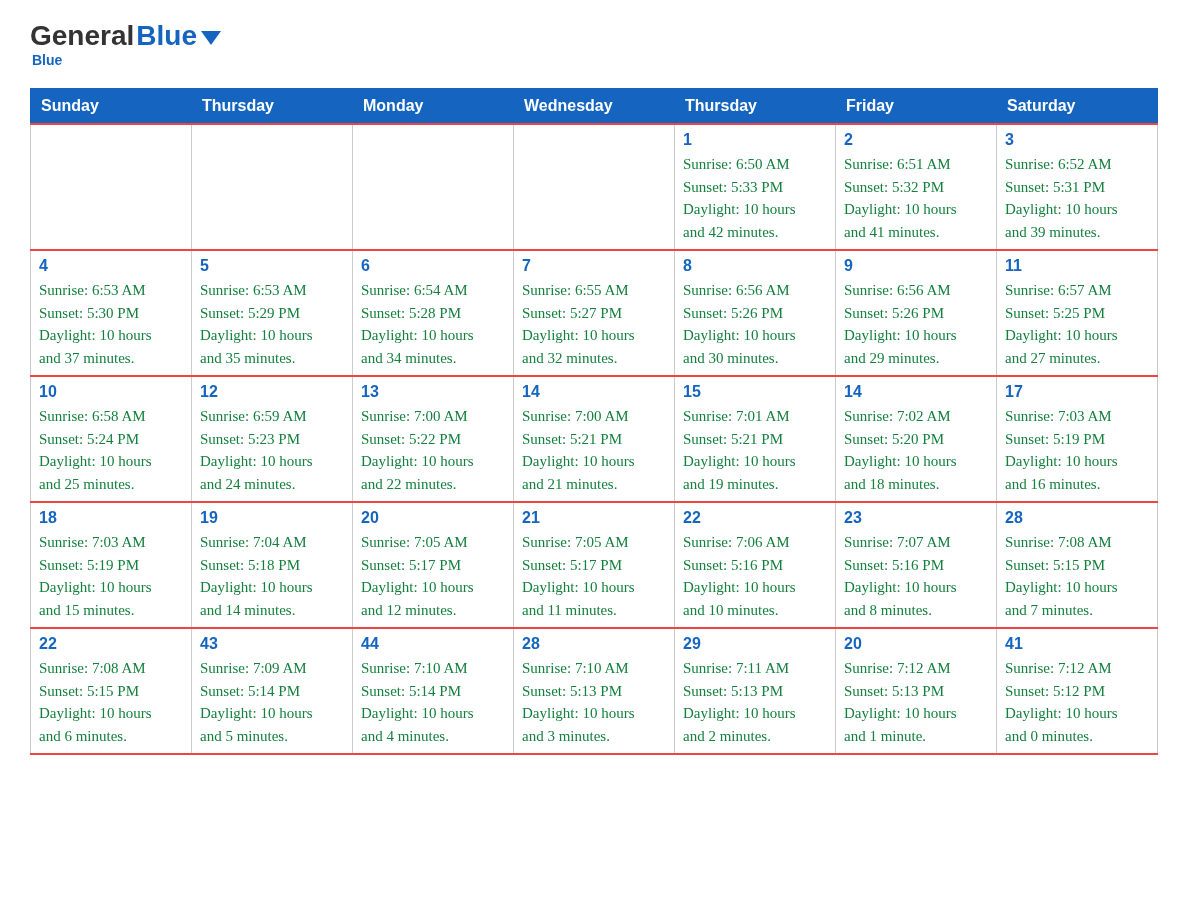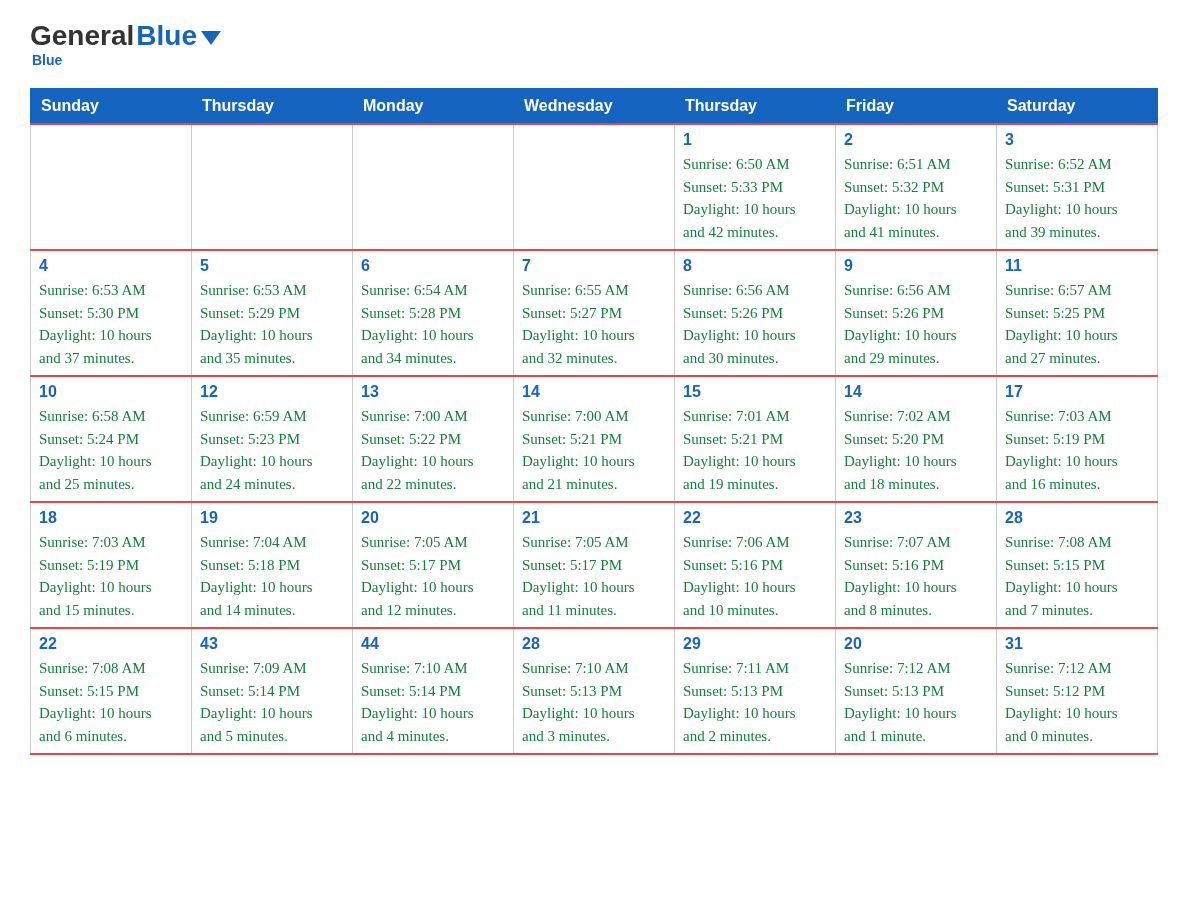--- a/index.html
+++ b/index.html
@@ -258,18 +258,18 @@
         </td>
         <td>
           <span class="day-number">29</span>
           <div class="day-info">Sunrise: 7:11 AM<br>Sunset: 5:13 PM<br>Daylight: 10 hours<br>and 2 minutes.</div>
         </td>
         <td>
           <span class="day-number">20</span>
           <div class="day-info">Sunrise: 7:12 AM<br>Sunset: 5:13 PM<br>Daylight: 10 hours<br>and 1 minute.</div>
         </td>
         <td>
-          <span class="day-number">31</span>
+          <span class="day-number">41</span>
           <div class="day-info">Sunrise: 7:12 AM<br>Sunset: 5:12 PM<br>Daylight: 10 hours<br>and 0 minutes.</div>
         </td>
       </tr>
     </tbody>
 </table>
 
 </body></html>

